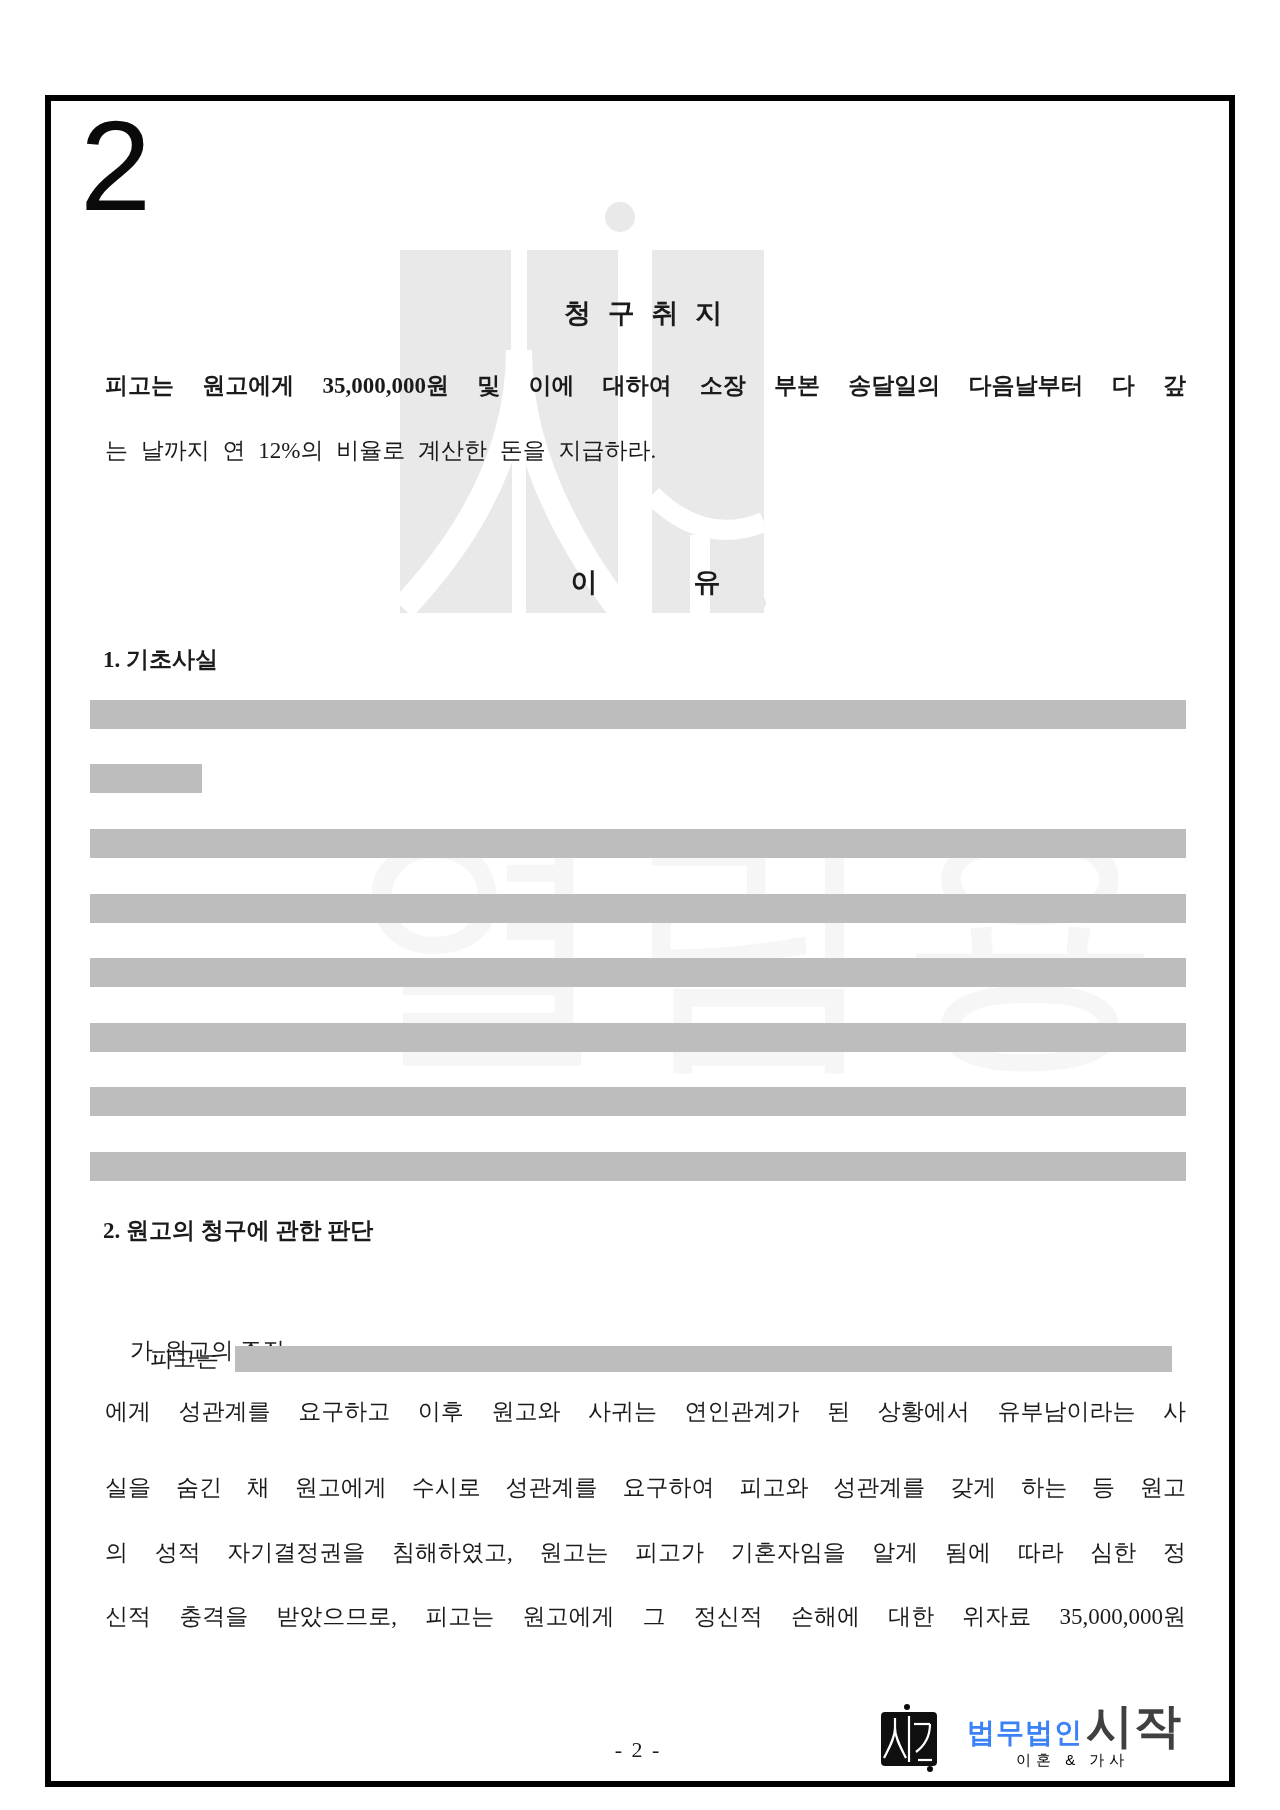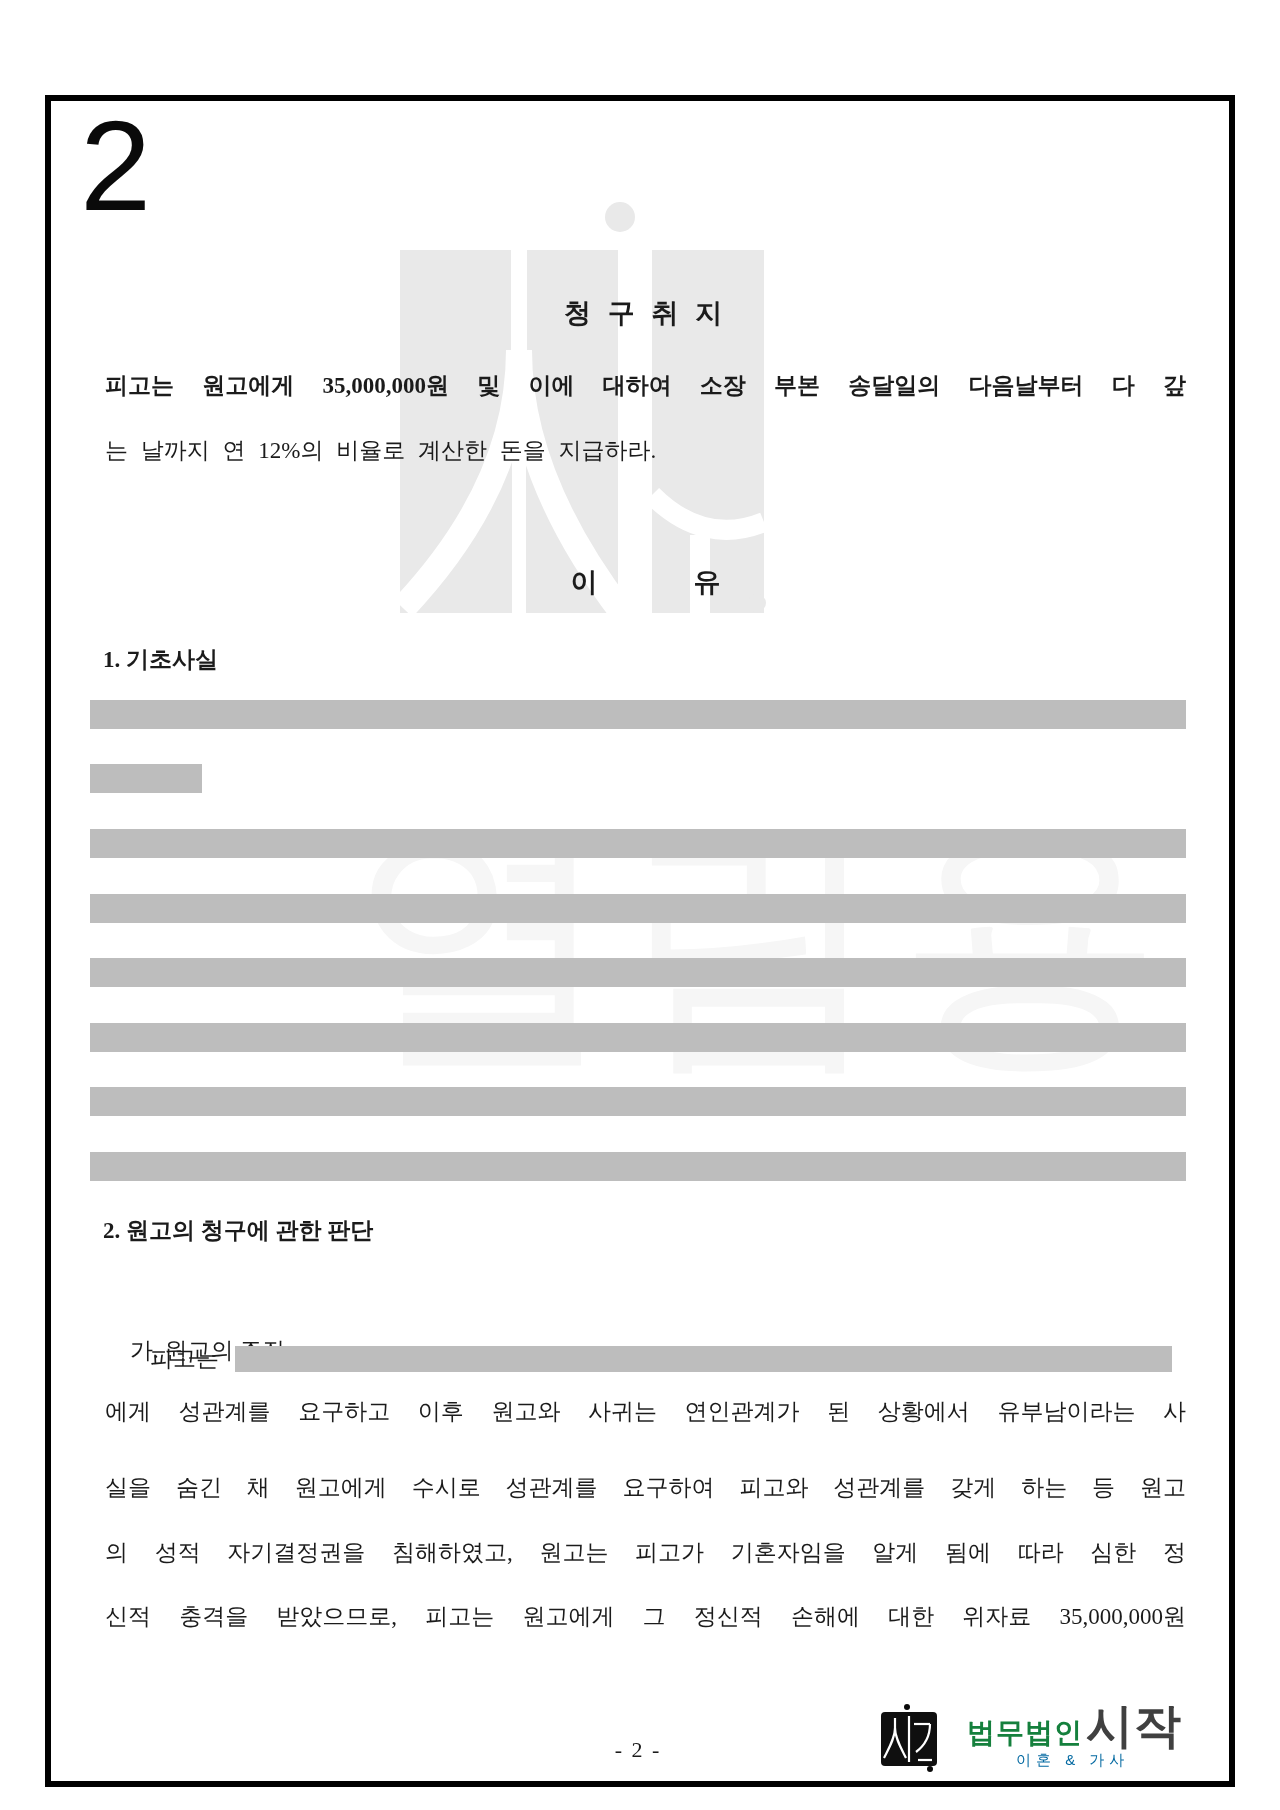--- a/index.html
+++ b/index.html
@@ -47,31 +47,31 @@
   .inline-redaction{
     flex:1 1 auto;height:26px;background:#bdbdbd;margin:0 14px 0 16px;
   }
   .arg-first .suffix{flex:0 0 auto;word-spacing:12px;}
   .footer-page{left:105px;top:1737px;width:1066px;text-align:center;font-size:22px;letter-spacing:2px;}
   
   .logo-mark{position:absolute;left:878px;top:1700px;z-index:4;}
   .logo-firm-type{
     position:absolute;left:967px;top:1714px;z-index:4;
     font-family:"Liberation Sans","DejaVu Sans",sans-serif;
-    font-size:28px;font-weight:700;color:#15803d;letter-spacing:1px;
+    font-size:28px;font-weight:700;color:#3b82f6;letter-spacing:1px;
   }
   .logo-firm-name{
     position:absolute;left:1086px;top:1702px;z-index:4;
     font-family:"Liberation Sans","DejaVu Sans",sans-serif;
     font-size:47px;font-weight:900;color:#404040;letter-spacing:1px;line-height:1;
   }
   .logo-tagline{
     position:absolute;left:1016px;top:1751px;z-index:4;
     font-family:"Liberation Sans","DejaVu Sans",sans-serif;
-    font-size:15px;color:#0369a1;letter-spacing:5px;
+    font-size:15px;color:#000000;letter-spacing:5px;
   }
 </style>
 </head>
 <body>
 
 <div class="wm-logo">
   <svg width="378" height="420" viewBox="0 0 378 420" xmlns="http://www.w3.org/2000/svg">
     <circle cx="225" cy="17" r="15" fill="#e9e9e9"></circle>
     <rect x="5" y="50" width="112" height="363" fill="#e9e9e9"></rect>
     <rect x="131" y="50" width="92" height="363" fill="#e9e9e9"></rect>

